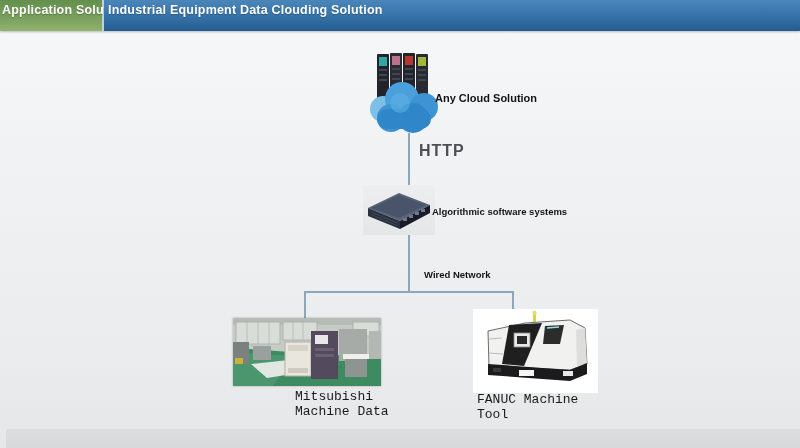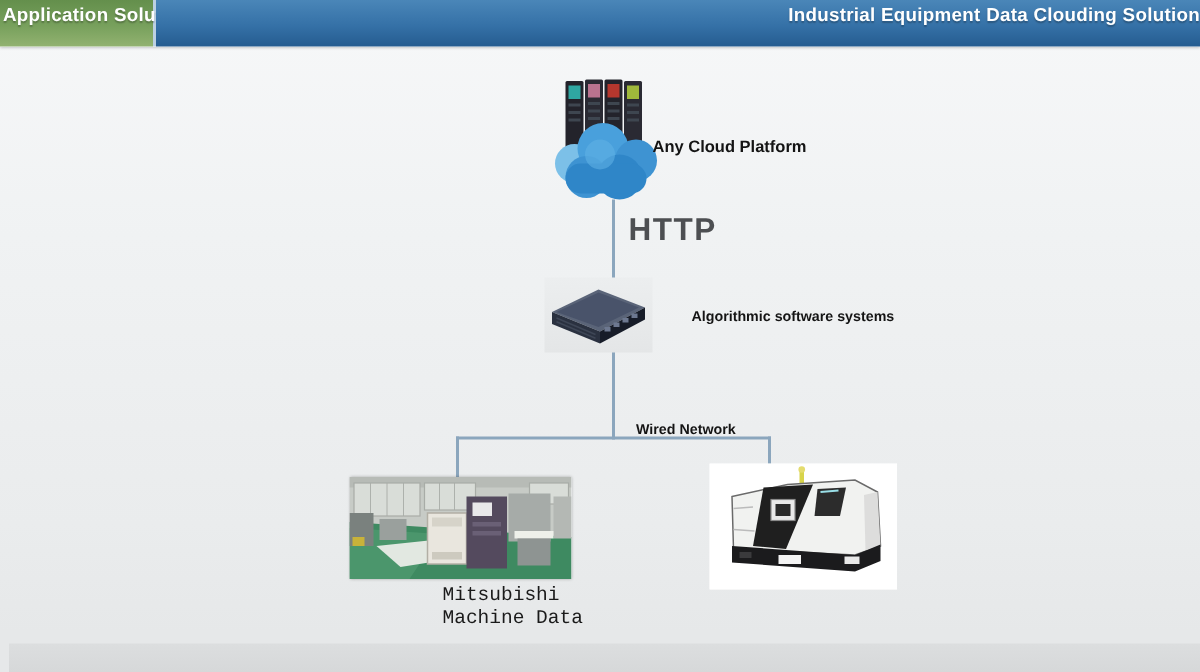--- a/index.html
+++ b/index.html
@@ -19,40 +19,39 @@
     box-shadow:0 1px 2px rgba(0,0,0,.25);
   }
   .header .seg-green{
     width:102px;flex:0 0 auto;
     background:linear-gradient(180deg,#648f4c 0%,#77a05c 55%,#92b270 100%);
     border-right:2px solid #bcd0e2;
   }
   .header .seg-blue{
     flex:1 1 auto;
     background:linear-gradient(180deg,#4a86b8 0%,#3571a7 55%,#255c90 100%);
-    text-align:right;
   }
   .header .bc-text{
     color:#ffffff;font-size:12.5px;font-weight:600;line-height:14px;
     padding:3px 0 0 2px;white-space:nowrap;letter-spacing:.2px;
     text-shadow:0 1px 1px rgba(0,0,0,.25);
   }
   .header .seg-blue .bc-text{padding-left:4px;}
 
   
   .line{position:absolute;background:#8ba6bd;}
   .v{width:2px;}
   .h{height:2px;}
 
   
   .lbl{position:absolute;color:#141414;}
   .lbl-cloud{left:435px;top:92px;font-size:11px;font-weight:600;}
-  .lbl-http{left:419px;top:142px;font-size:21px;font-weight:700;color:#4d4f52;letter-spacing:1px;}
-  .lbl-gateway{left:432px;top:206px;font-size:9.5px;font-weight:600;margin-left:29px;}
-  .lbl-network{left:424px;top:269px;font-size:9.5px;font-weight:700;margin-top:12px;}
+  .lbl-http{left:419px;top:142px;font-size:16px;font-weight:700;color:#4d4f52;letter-spacing:1px;}
+  .lbl-gateway{left:432px;top:206px;font-size:9.5px;font-weight:600;}
+  .lbl-network{left:424px;top:269px;font-size:9.5px;font-weight:700;}
   .lbl-machine{font-size:13px;line-height:15px;font-weight:500;color:#1a1a1a;font-family:Liberation Mono, monospace;}
   .lbl-mitsubishi{left:295px;top:389px;}
   .lbl-fanuc{left:477px;top:392px;}
 
   
   .cloud-icon{position:absolute;left:364px;top:51px;width:86px;height:88px;}
   .gateway-icon{position:absolute;left:363px;top:185px;width:72px;height:50px;
     background:linear-gradient(180deg,#eceeef,#e4e6e7);}
   .photo-mitsubishi{position:absolute;left:233px;top:318px;width:148px;height:68px;
     box-shadow:0 0 2px rgba(0,0,0,.3);}
@@ -111,21 +110,21 @@
         <circle cx="19" cy="58" r="13" fill="#7cc0e8"></circle>
         <circle cx="38" cy="48" r="17" fill="#49a0dc"></circle>
         <circle cx="60" cy="56" r="14" fill="#3e93d2"></circle>
         <circle cx="27" cy="67" r="14" fill="#3e93d2"></circle>
         <circle cx="49" cy="67" r="15" fill="#2f86c8"></circle>
         <rect x="13" y="58" width="54" height="20" rx="10" fill="#2f86c8"></rect>
         <circle cx="36" cy="52" r="10" fill="#5fb0e4" opacity="0.6"></circle>
       </g>
     </svg>
   </div>
-  <div class="lbl lbl-cloud">Any Cloud Platform</div>
+  <div class="lbl lbl-cloud">Any Cloud Solution</div>
 
   <div class="lbl lbl-http">HTTP</div>
 
   <div class="gateway-icon">
     <svg viewBox="0 0 72 50">
       <polygon points="5,23 36,8 67,20 37,36" fill="#5a6478"></polygon>
       <polygon points="5,23 37,36 37,44 5,31" fill="#2a3140"></polygon>
       <polygon points="37,36 67,20 67,28 37,44" fill="#171c28"></polygon>
       <polygon points="8,23 36,10 63,20 36,33" fill="#49536a"></polygon>
       <g stroke="#3e4656" stroke-width="1">
@@ -203,14 +202,18 @@
       <line x1="74" y1="19" x2="86" y2="18" stroke="#9adfe8" stroke-width="1.5"></line>
       <polygon points="112,19 114,55 104,58 103,21" fill="#dddddc"></polygon>
       <line x1="16" y1="30" x2="29" y2="29" stroke="#bbb" stroke-width="1"></line>
       <line x1="16" y1="44" x2="30" y2="45" stroke="#bbb" stroke-width="1"></line>
       <polygon points="15,55 97,61 114,54 114,65 97,72 15,66" fill="#1b1b1d"></polygon>
       <rect x="46" y="61" width="15" height="6" fill="#f4f4f4"></rect>
       <rect x="90" y="62" width="10" height="5" fill="#e8e8e8"></rect>
       <rect x="20" y="59" width="8" height="4" fill="#3a3a3c"></rect>
     </svg>
   </div>
+  <div class="lbl lbl-machine lbl-fanuc">
+    <div>FANUC Machine</div>
+    <div>Tool</div>
+  </div>
 
 </div>
 
 </body></html>

